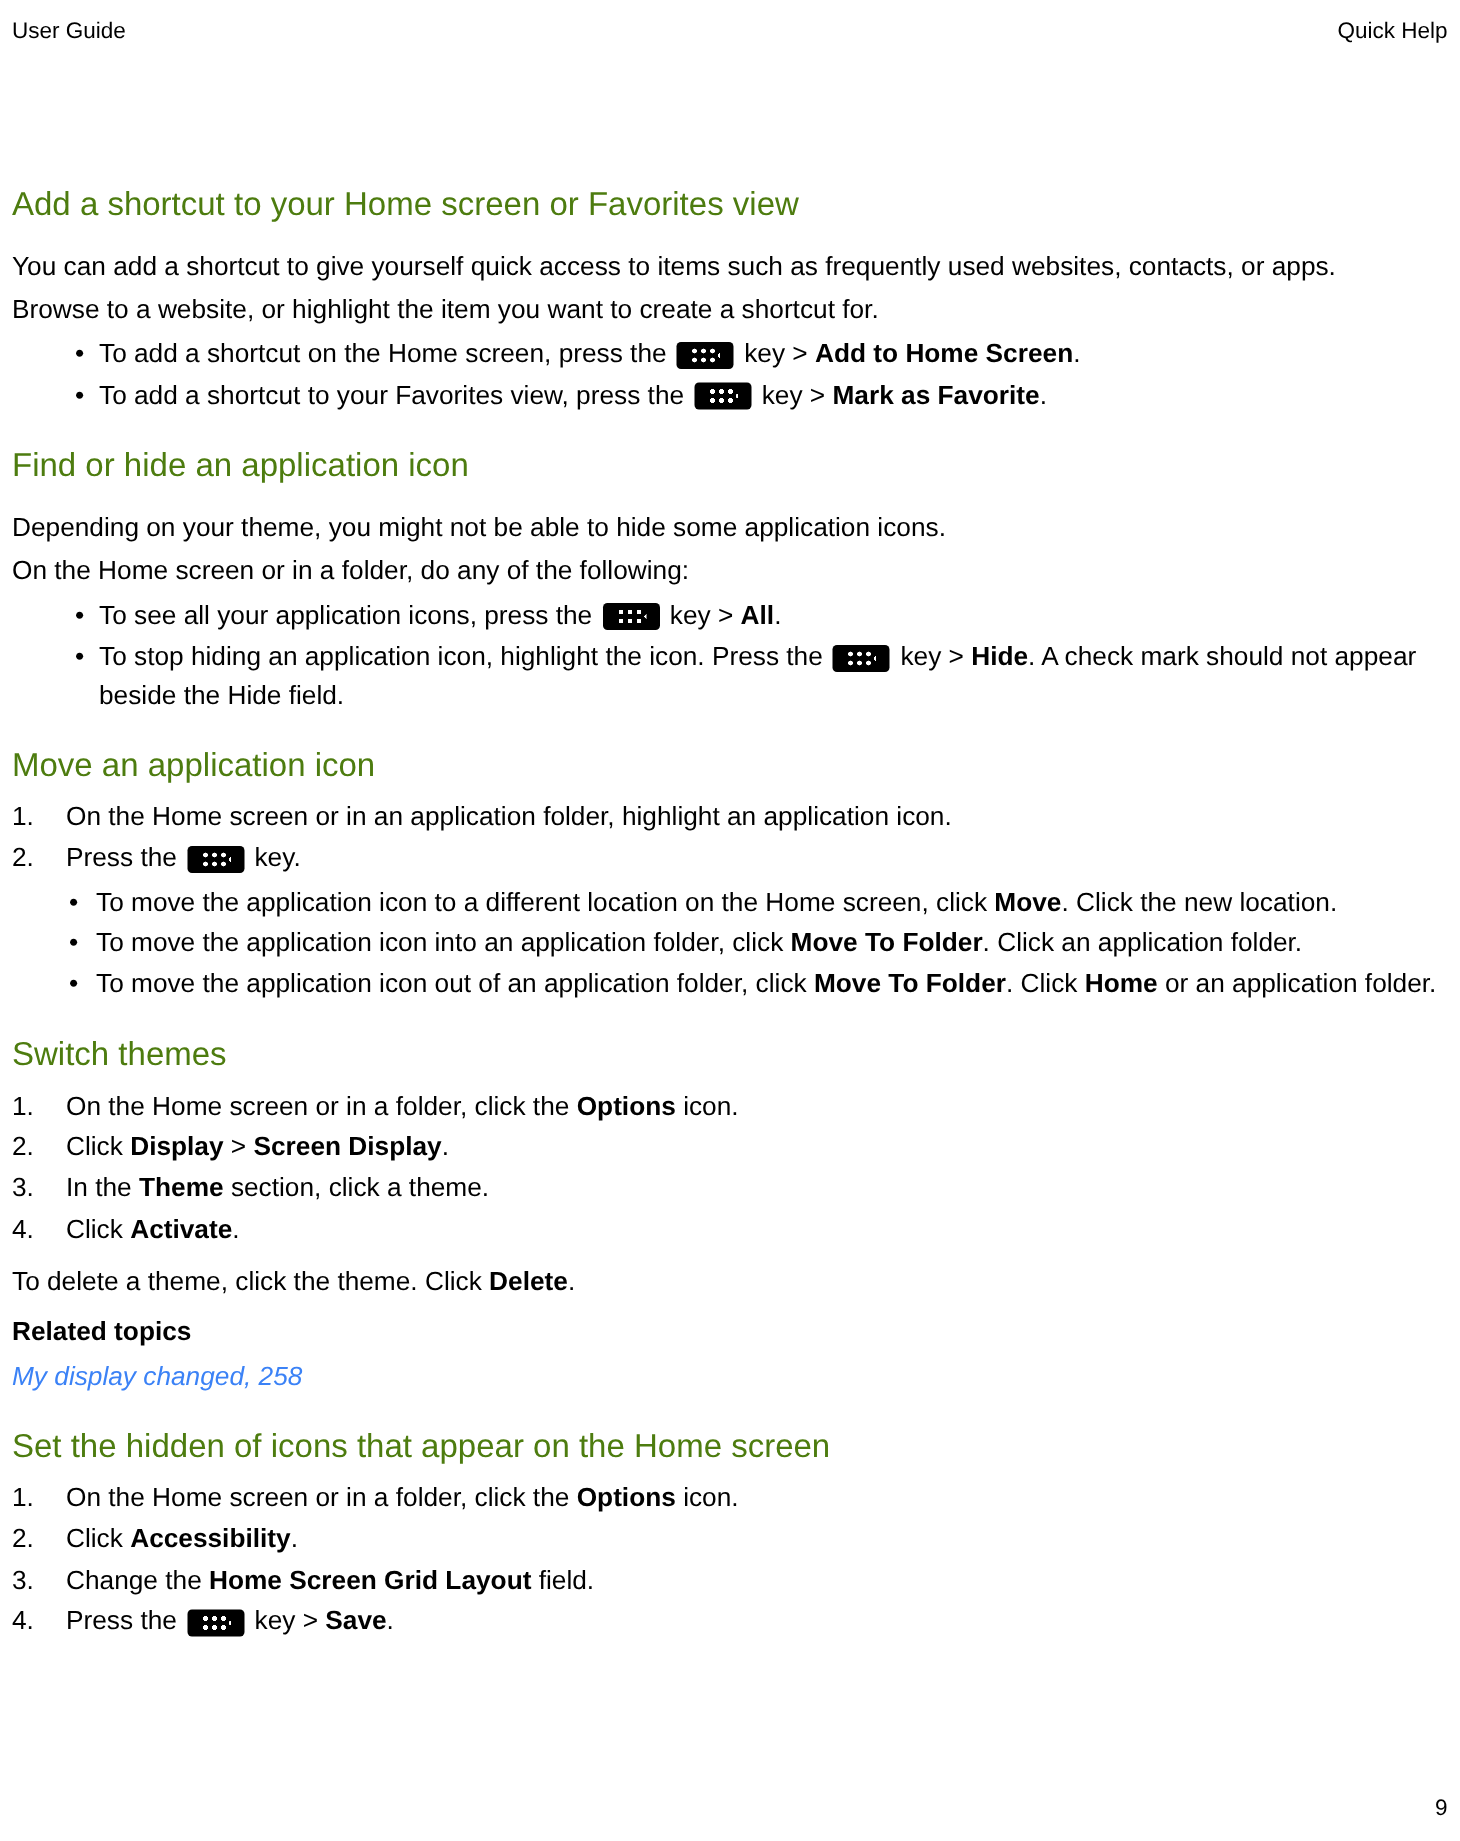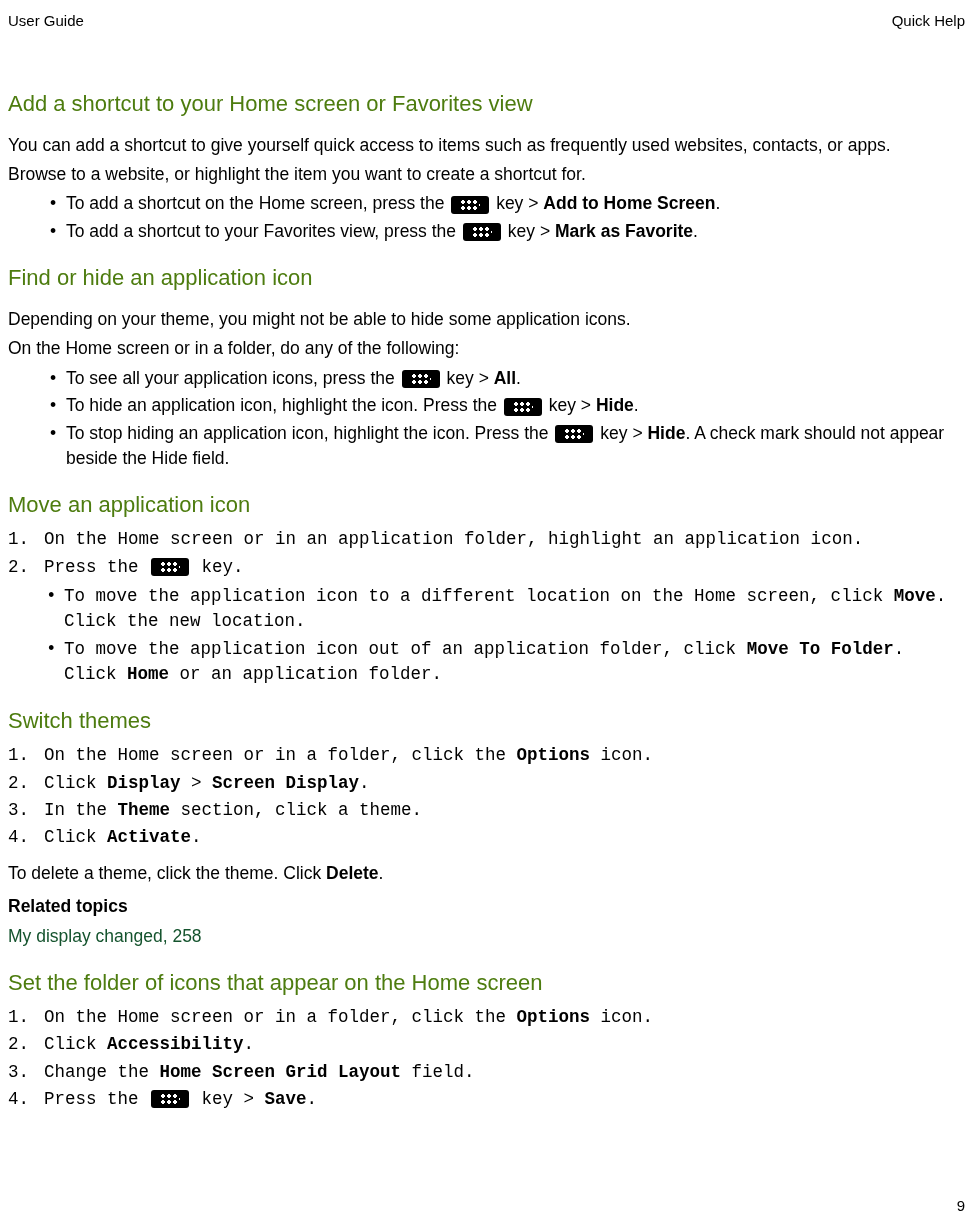--- a/index.html
+++ b/index.html
@@ -7,42 +7,42 @@
       font-family: Arial, Helvetica, sans-serif;
       background: #fff;
       color: #000;
       width: 973px;
       height: 1227px;
       position: relative;
       padding: 10px 8px;
       font-size: 17.5px;
       line-height: 1.45;
     }
-    .header-row { display: flex; justify-content: space-between; font-size: 15px; margin-bottom: 56px; }
+    .header-row { display: flex; justify-content: space-between; font-size: 15px; margin-bottom: 88px; }
     h2 {
       font-family: "Trebuchet MS", "Segoe UI", Tahoma, sans-serif;
       font-weight: 400;
       font-size: 22px;
       color: #4d7c0f;
       margin-top: 18px;
       margin-bottom: 6px;
     }
     p { margin: 4px 0; }
     p.intro { margin-top: 13px; }
     ul.bullets { list-style: none; margin: 4px 0 6px 0; }
     ul.bullets > li { position: relative; padding-left: 58px; margin: 2px 0; }
     ul.bullets > li::before { content: "•"; position: absolute; left: 42px; top: 0; }
     ol.steps { list-style: none; counter-reset: step; margin: 4px 0 6px 0; }
-    ol.steps > li { position: relative; padding-left: 36px; margin: 2px 0; counter-increment: step; font-family: Liberation Mono, monospace; }
+    ol.steps > li { position: relative; padding-left: 36px; margin: 2px 0; counter-increment: step; }
     ol.steps > li::before { content: counter(step) "."; position: absolute; left: 0; top: 0; }
     ul.sub-bullets { list-style: none; margin: 4px 0 0 0; }
     ul.sub-bullets > li { position: relative; padding-left: 20px; margin: 2px 0; }
     ul.sub-bullets > li::before { content: "•"; position: absolute; left: 2px; top: 0; }
     b { font-weight: bold; }
-    .link { color: #14532d; }
+    .link { color: #3b82f6; font-style: italic; }
     .related-hdr { font-weight: bold; margin-top: 8px; }
     .page-number { position: absolute; bottom: 10px; right: 8px; font-size: 15px; }
     .bb-key {
       display: inline-block;
       width: 38px;
       height: 18px;
       background: #000;
       border-radius: 3px;
       vertical-align: middle;
       position: relative;
@@ -90,37 +90,36 @@
 
 <h2>Find or hide an application icon</h2>
 <p class="intro">Depending on your theme, you might not be able to hide some application icons.</p>
 <p>On the Home screen or in a folder, do any of the following:</p>
 <ul class="bullets">
   <li>
     <span>To see all your application icons, press the </span><span class="bb-key"></span>
     <span>key</span><span> &gt; </span><b>All</b><span>.</span>
   </li>
   <li>
-    <span>To hide an application icon, highlight the icon. Press the </span><span class="bb-key"></span>
-    <span>key</span><span> &gt; </span><b>Hide</b><span>.</span>
-  </li>
-  <li>
     <span>To stop hiding an application icon, highlight the icon. Press the </span><span class="bb-key"></span>
     <span>key</span><span> &gt; </span><b>Hide</b><span>. A check mark should not appear beside the Hide field.</span>
   </li>
 </ul>
 
 <h2>Move an application icon</h2>
 <ol class="steps">
   <li><span>On the Home screen or in an application folder, highlight an application icon.</span></li>
   <li>
     <span>Press the </span><span class="bb-key"></span><span> key.</span>
     <ul class="sub-bullets">
       <li>
         <span>To move the application icon to a different location on the Home screen, click </span><b>Move</b><span>. Click the new location.</span>
+      </li>
+      <li>
+        <span>To move the application icon into an application folder, click </span><b>Move To Folder</b><span>. Click an application folder.</span>
       </li>
       <li>
         <span>To move the application icon out of an application folder, click </span><b>Move To Folder</b><span>. Click </span><b>Home</b><span> or an application folder.</span>
       </li>
     </ul>
   </li>
 </ol>
 
 <h2>Switch themes</h2>
 <ol class="steps">
@@ -136,21 +135,21 @@
   <li>
     <span>Click </span><b>Activate</b><span>.</span>
   </li>
 </ol>
 <p class="after-para">
   <span>To delete a theme, click the theme. Click </span><b>Delete</b><span>.</span>
 </p>
 <p class="related-hdr">Related topics</p>
 <p><span class="link">My display changed, 258</span></p>
 
-<h2>Set the folder of icons that appear on the Home screen</h2>
+<h2>Set the hidden of icons that appear on the Home screen</h2>
 <ol class="steps">
   <li>
     <span>On the Home screen or in a folder, click the </span><b>Options</b><span> icon.</span>
   </li>
   <li>
     <span>Click </span><b>Accessibility</b><span>.</span>
   </li>
   <li>
     <span>Change the </span><b>Home Screen Grid Layout</b><span> field.</span>
   </li>

